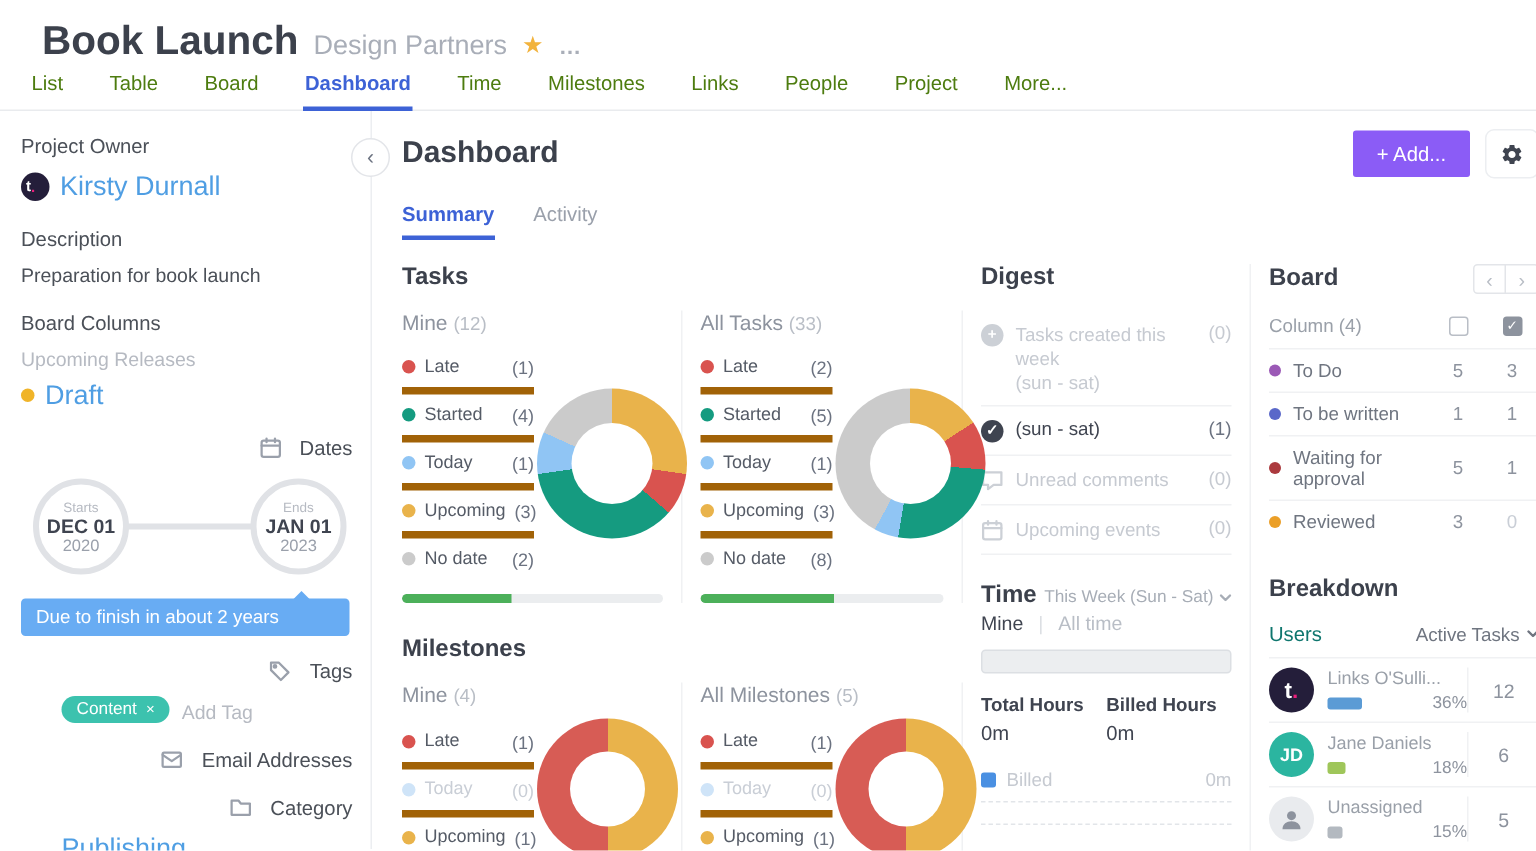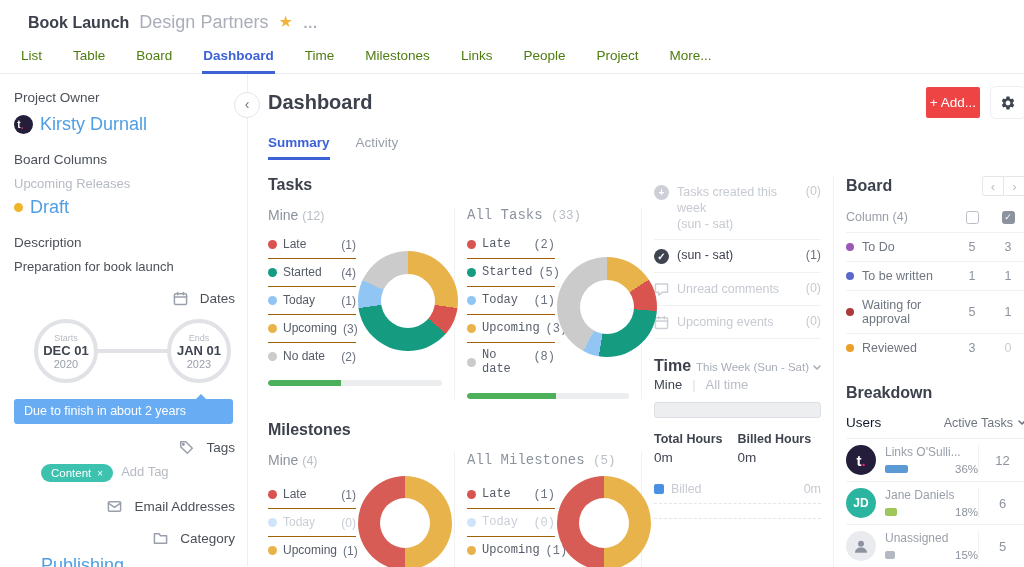--- a/index.html
+++ b/index.html
@@ -2,21 +2,21 @@
 <html><head>
 <meta charset="utf-8">
 <style>
   * { margin:0; padding:0; box-sizing:border-box; }
   html,body { width:1024px; height:567px; overflow:hidden; background:#fff;
     font-family:"Liberation Sans", sans-serif; color:#5b6270; }
   .page { width:1024px; height:567px; position:relative; background:#fff; }
 
   
   .app-header { display:flex; align-items:baseline; gap:10px; padding:12px 0 0 28px; height:44px; }
-  .app-title { font-size:16px; font-weight:bold; color:#3c414c; }
+  .app-title { font-size:27px; font-weight:bold; color:#3c414c; }
   .app-subtitle { font-size:18px; color:#a9aeb8; }
   .star { color:#f2b33d; font-size:16px; position:relative; top:-1px; }
   .hdr-more { color:#a9aeb8; font-size:15px; letter-spacing:1px; font-weight:bold; }
 
   
   .tabs { display:flex; gap:29px; padding:0 0 0 20px; border-bottom:1px solid #e9ebee; height:30px; align-items:flex-start; }
   .tab { font-size:13.5px; color:#4d7c0f; text-decoration:none; padding:4px 1px 8px; cursor:pointer; }
   .tab.active { color:#3d62d6; font-weight:bold; border-bottom:3px solid #3d62d6; }
 
   
@@ -36,65 +36,65 @@
   .col-row { display:flex; align-items:center; gap:7px; font-size:13px; }
   .dot { width:9px; height:9px; border-radius:50%; display:inline-block; flex:none; }
   .desc-text { font-size:13px; color:#4b5058; }
   .sb-icon-label { display:flex; align-items:center; gap:12px; font-size:13.5px; color:#4b5058; margin-bottom:9px;justify-content:flex-end; }
   .sb-icon { width:15px; height:15px; color:#9aa0ab; flex:none; }
   .sb-indent { padding-left:27px; }
 
   .dates-graphic { position:relative; height:108px; margin-top:4px; }
   .date-circle { position:absolute; width:64px; height:64px; border:4px solid #e0e2e6; border-radius:50%;
     background:#fff; display:flex; flex-direction:column; align-items:center; justify-content:center; top:4px; z-index:1; }
-  .date-circle.start { left:20px; } .date-circle.end { right:4px; }
+  .date-circle.start { left:8px; } .date-circle.end { right:4px; }
   .date-cap { font-size:9px; color:#b6bac2; } .date-main { font-size:13px; font-weight:bold; color:#3f4450; }
   .date-year { font-size:11px; color:#9aa0ab; }
   .date-line { position:absolute; left:70px; right:66px; top:34px; height:4px; background:#e0e2e6; }
   .due-banner { position:absolute; left:0; right:2px; top:84px; background:#68acf3; color:#fff;
     font-size:12.5px; padding:5px 10px 6px; border-radius:3px; }
   .due-banner::before { content:""; position:absolute; top:-5px; right:26px; border-left:6px solid transparent;
     border-right:6px solid transparent; border-bottom:6px solid #68acf3; }
 
-  .tag-row { display:flex; align-items:flex-start; gap:8px; }
+  .tag-row { display:flex; align-items:flex-end; gap:8px; }
   .tag-pill { background:#3cc2ae; color:#fff; font-size:11.5px; border-radius:11px; padding:3px 10px;
     display:flex; gap:6px; align-items:center; cursor:pointer; }
   .tag-x { font-size:10px; cursor:pointer; }
   .add-tag { font-size:13px; color:#b6bac2; cursor:pointer; }
 
   
   .collapse-btn { position:absolute; left:-14px; top:18px; width:26px; height:26px; border-radius:50%;
     background:#fff; border:1px solid #e3e5e9; color:#6b7280; font-size:14px; cursor:pointer; z-index:2;
     display:flex; align-items:center; justify-content:center; padding-bottom:2px; }
   .main-header { display:flex; align-items:center; }
   .main-title { font-size:20px; font-weight:bold; color:#3c414c; }
   .hdr-actions { margin-left:auto; display:flex; gap:10px; align-items:center; }
-  .add-btn { background:#ef4444; color:#fff; border:none; border-radius:2px; font-size:13.5px;
-    padding:8px 4px; cursor:pointer; font-family:inherit; }
+  .add-btn { background:#8b5cf6; color:#fff; border:none; border-radius:2px; font-size:13.5px;
+    padding:8px 16px; cursor:pointer; font-family:inherit; }
   .gear-btn { background:#fff; border:1px solid #eceef1; border-radius:6px; width:36px; height:33px;
     display:flex; align-items:center; justify-content:center; cursor:pointer; color:#3f4450; }
   .sub-tabs { display:flex; gap:26px; margin-top:16px; }
   .sub-tab { font-size:13.5px; color:#9aa0ab; padding-bottom:7px; cursor:pointer; }
   .sub-tab.active { color:#3d62d6; font-weight:bold; border-bottom:3px solid #3d62d6; }
 
   
   .content { display:flex; margin-top:16px; height:100%; }
   .col-a { width:374px; min-width:374px; }
   .col-b { width:192px; min-width:192px; padding:0 12px 0 12px; border-right:1px solid #f0f1f3; }
   .col-c { flex:1; padding-left:12px; }
   .section-heading { font-size:16px; font-weight:bold; color:#3c414c; margin-bottom:13px; }
   .cards-row { display:flex; }
 
   .stat-card { width:187px; padding-right:12px; border-right:1px solid #f0f1f3; }
-  .stat-card + .stat-card { padding-left:12px; width:187px;font-family:Liberation Mono, monospace; }
+  .stat-card + .stat-card { padding-left:12px; width:187px; }
   .card-title { font-size:14px; color:#8d939e; margin-bottom:8px; }
   .card-count { color:#b9bec6; font-size:12.5px; }
   .card-body { display:flex; align-items:center; }
   .legend { width:88px; }
-  .legend-item { display:flex; align-items:center; gap:6px; padding:6px 0; border-bottom:1px solid #a16207; }
+  .legend-item { display:flex; align-items:center; gap:6px; padding:6px 0; border-bottom:5px solid #a16207; }
   .legend-item:last-child { border-bottom:none; }
   .legend-label { font-size:12px; color:#555b66; flex:1; line-height:1.15; }
   .legend-value { font-size:12px; color:#6b7280; align-self:flex-start; padding-top:1px; }
   .legend-item.muted .legend-label, .legend-item.muted .legend-value { color:#c9ced6; }
   .donut { width:100px; height:100px; border-radius:50%; position:relative; flex:none; margin-left:2px; }
   .donut .hole { position:absolute; width:54px; height:54px; background:#fff; border-radius:50%;
     left:23px; top:23px; }
   .donut.small { width:94px; height:94px; } .donut.small .hole { width:50px; height:50px; left:22px; top:22px; }
   .progress-track { height:6px; background:#ebedef; border-radius:3px; margin-top:10px; overflow:hidden; }
   .progress-fill { height:100%; border-radius:3px 0 0 3px; }
@@ -145,21 +145,21 @@
     display:flex; align-items:center; justify-content:center; }
   .bt-row { display:flex; align-items:center; padding:7px 0; border-bottom:1px solid #f0f1f3; }
   .bt-row .dot { width:8px; height:8px; margin-right:8px; }
   .bt-name { flex:1; font-size:12.5px; color:#6f7580; }
   .bt-num { width:36px; text-align:center; font-size:12.5px; color:#8d939e; }
   .bt-num.faint { color:#c9ced6; }
 
   
   .breakdown-sec { margin-top:22px; }
   .bd-filter-row { display:flex; align-items:center; margin-bottom:8px; }
-  .bd-users { font-size:13.5px; color:#0f172a; }
+  .bd-users { font-size:13.5px; color:#0f766e; }
   .bd-filter { margin-left:auto; font-size:12.5px; color:#6f7580; cursor:pointer; display:flex; align-items:center; gap:5px; }
   .bd-row { display:flex; align-items:center; border-top:1px solid #f0f1f3; padding:6px 0; }
   .bd-avatar { width:30px; height:30px; border-radius:50%; flex:none; display:flex; align-items:center;
     justify-content:center; color:#fff; font-weight:bold; font-size:12px; }
   .bd-info { flex:1; padding-left:9px; }
   .bd-name { font-size:12px; color:#9aa0a9; white-space:nowrap; overflow:hidden; }
   .bd-bar-row { display:flex; align-items:center; gap:6px; margin-top:4px; }
   .bd-bar-track { width:64px; }
   .bd-bar { height:8px; border-radius:2px; }
   .bd-pct { font-size:11.5px; color:#8d939e; }
@@ -198,31 +198,31 @@
     <aside class="sidebar">
       <div class="sb-block">
         <div class="sb-label">Project Owner</div>
         <div class="owner-row">
           <span class="avatar-t">t<span class="dot">.</span></span>
           <a class="link">Kirsty Durnall</a>
         </div>
       </div>
 
       <div class="sb-block">
+        <div class="sb-label">Description</div>
+        <div class="desc-text">Preparation for book launch</div>
+      </div>
+
+      <div class="sb-block">
         <div class="sb-label">Board Columns</div>
         <div class="muted-line">Upcoming Releases</div>
         <div class="col-row">
           <span class="dot" style="background-color: rgb(240, 180, 41);"></span>
           <a class="link">Draft</a>
         </div>
-      </div>
-
-      <div class="sb-block">
-        <div class="sb-label">Description</div>
-        <div class="desc-text">Preparation for book launch</div>
       </div>
 
       <div class="sb-block">
         <div class="sb-icon-label">
           <svg class="sb-icon icon-stroke" viewBox="0 0 16 16">
               <rect x="1.5" y="3" width="13" height="11.5" rx="1.5"></rect>
               <line x1="1.5" y1="6.5" x2="14.5" y2="6.5"></line>
               <line x1="5" y1="1.5" x2="5" y2="4"></line>
               <line x1="11" y1="1.5" x2="11" y2="4"></line>
             </svg>
@@ -441,20 +441,21 @@
                   <div class="donut small" style="background: conic-gradient(rgb(233, 179, 75) 0deg, rgb(233, 179, 75) 180deg, rgb(215, 92, 85) 180deg, rgb(215, 92, 85) 360deg);">
                       <div class="hole"></div>
                     </div>
                 </div>
               </div>
             </div>
           </div>
         </section>
 
         <section class="col-b">
+          <div class="section-heading">Digest</div>
           <div>
             <div class="digest-item muted">
               <span class="icon-circle digest-icon" style="background:#ccd0d6">+</span>
               <div class="digest-texts">
                   <div class="digest-label">Tasks created this week</div>
                   <div class="digest-sub">(sun - sat)</div>
                 </div>
               <span class="digest-value">(0)</span>
             </div>
             <div class="digest-item">

